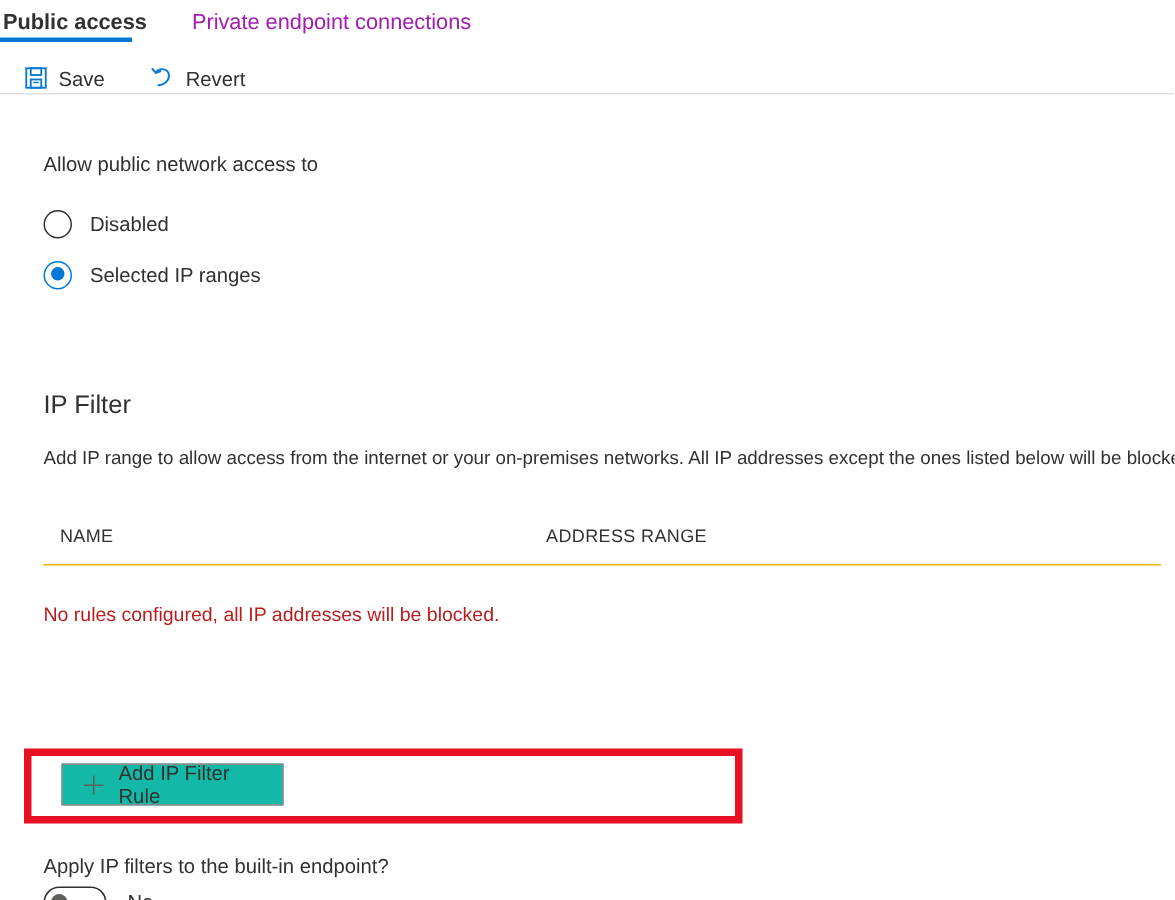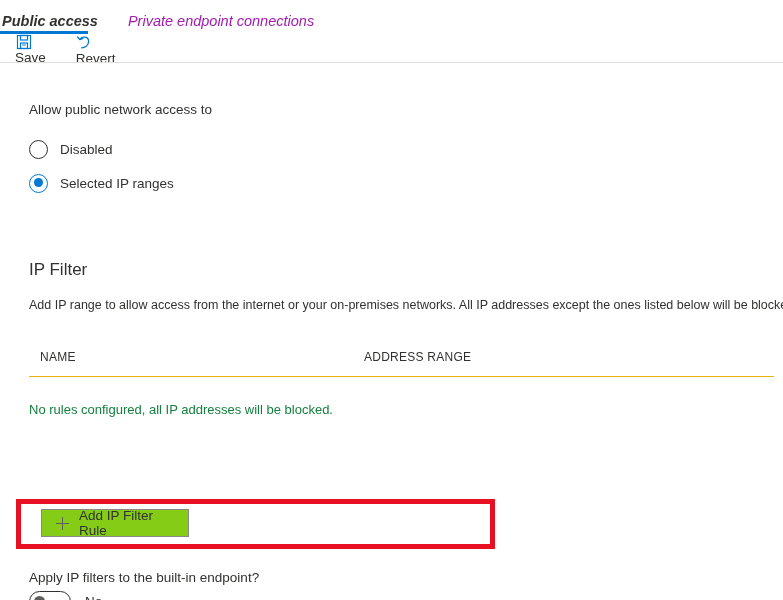--- a/index.html
+++ b/index.html
@@ -18,22 +18,21 @@
   }
 
   
   .tabbar {
     position: absolute;
     top: 0;
     left: 0;
     width: 723px;
     height: 28px;
     display: flex;
-    align-items: flex-end;
-    font-style: italic;
+    align-items: center;
   }
   .tab {
     font-size: 14.5px;
     line-height: 14px;
     padding: 2px 0 0 0;
     color: #323130;
     cursor: pointer;
     position: relative;
     white-space: nowrap;
   }
@@ -59,25 +58,24 @@
     position: absolute;
     top: 33px;
     left: 0;
     width: 783px;
     height: 28px;
     display: flex;
     align-items: center;
   }
   .cmd {
     display: flex;
-    align-items: flex-start;
+    align-items: flex-end;
     cursor: pointer;
     height: 26px;
     padding: 0 6px;
-    flex-direction: column;
   }
   .cmd-icon {
     width: 17px;
     height: 17px;
     display: inline-flex;
     align-items: center;
     justify-content: center;
     margin-right: 7px;
   }
   .cmd-label {
@@ -186,21 +184,21 @@
     color: #323130;
     letter-spacing: 0.25px;
   }
   .th-name { width: 324px; padding-left: 11px; }
   .th-range { }
   .empty-msg {
     position: absolute;
     top: 52px;
     left: 0;
     font-size: 13px;
-    color: #15803d;
+    color: #b91c1c;
   }
 
   
   .highlight-box {
     position: absolute;
     left: 16px;
     top: 437px;
     width: 479px;
     height: 50px;
     border: 5px solid #e81123;
@@ -210,21 +208,21 @@
     position: absolute;
     left: 41px;
     top: 447px;
     display: flex;
     align-items: center;
   }
   .btn {
     height: 28px;
     box-sizing: border-box;
     border: 1px solid #8a8886;
-    background: #84cc16;
+    background: #14b8a6;
     display: flex;
     align-items: center;
     justify-content: center;
     cursor: pointer;
     font-size: 13.5px;
     color: #323130;
     padding: 0 14px;
   }
   #btn-add-rule { width: 148px; }
   #btn-add-client-ip { margin-left: 9px; width: 271px; }

